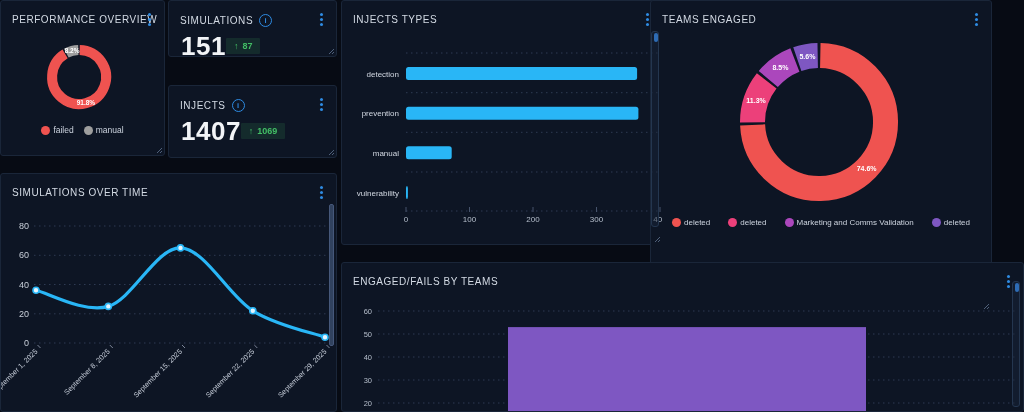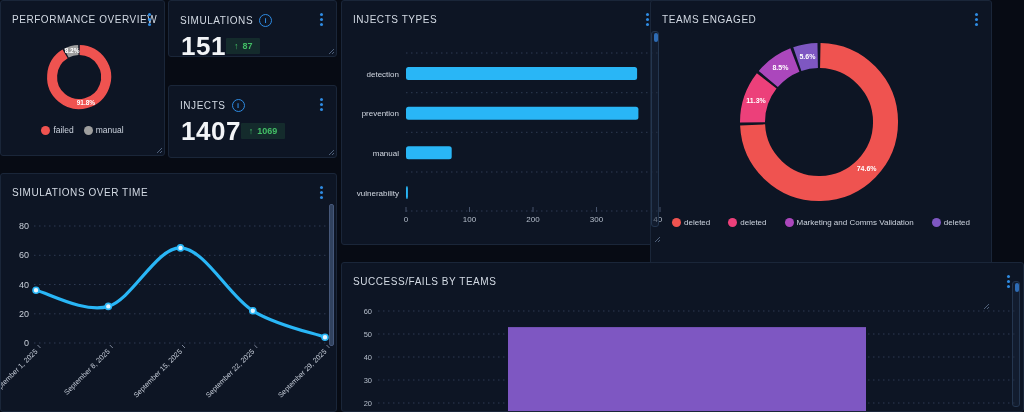--- a/index.html
+++ b/index.html
@@ -221,21 +221,21 @@
         <line x1="253.3" y1="141" x2="256.3" y2="144" stroke="#8a93a6" stroke-width="0.9"></line>
         <text transform="translate(253.8 148) rotate(-45)" text-anchor="end" font-size="7.2" fill="#c5ccd8">September 22, 2025</text>
         <line x1="325.5" y1="141" x2="328.5" y2="144" stroke="#8a93a6" stroke-width="0.9"></line>
         <text transform="translate(326.0 148) rotate(-45)" text-anchor="end" font-size="7.2" fill="#c5ccd8">September 29, 2025</text>
       </svg>
     <div class="vthumb gray" style="right:2px;top:30px;height:142px"></div>
   </div>
 
   <div class="panel" id="p-successfails">
     <div class="title-row">
-      <span class="p-title">SUCCESS/FAILS BY TEAMS</span>
+      <span class="p-title">ENGAGED/FAILS BY TEAMS</span>
     </div>
     <div class="kebab-btn">
         <span class="kebab"></span>
       </div>
     <svg class="chart" width="683" height="150">
         <line fill="none" stroke="#2e3a52" stroke-width="1" stroke-dasharray="1.5 3.5" x1="36" y1="140.0" x2="676" y2="140.0"></line>
         <text x="30" y="142.5" text-anchor="end" font-size="7.5" fill="#b6bfcc">20</text>
         <line fill="none" stroke="#2e3a52" stroke-width="1" stroke-dasharray="1.5 3.5" x1="36" y1="117.0" x2="676" y2="117.0"></line>
         <text x="30" y="119.5" text-anchor="end" font-size="7.5" fill="#b6bfcc">30</text>
         <line fill="none" stroke="#2e3a52" stroke-width="1" stroke-dasharray="1.5 3.5" x1="36" y1="94.0" x2="676" y2="94.0"></line>

